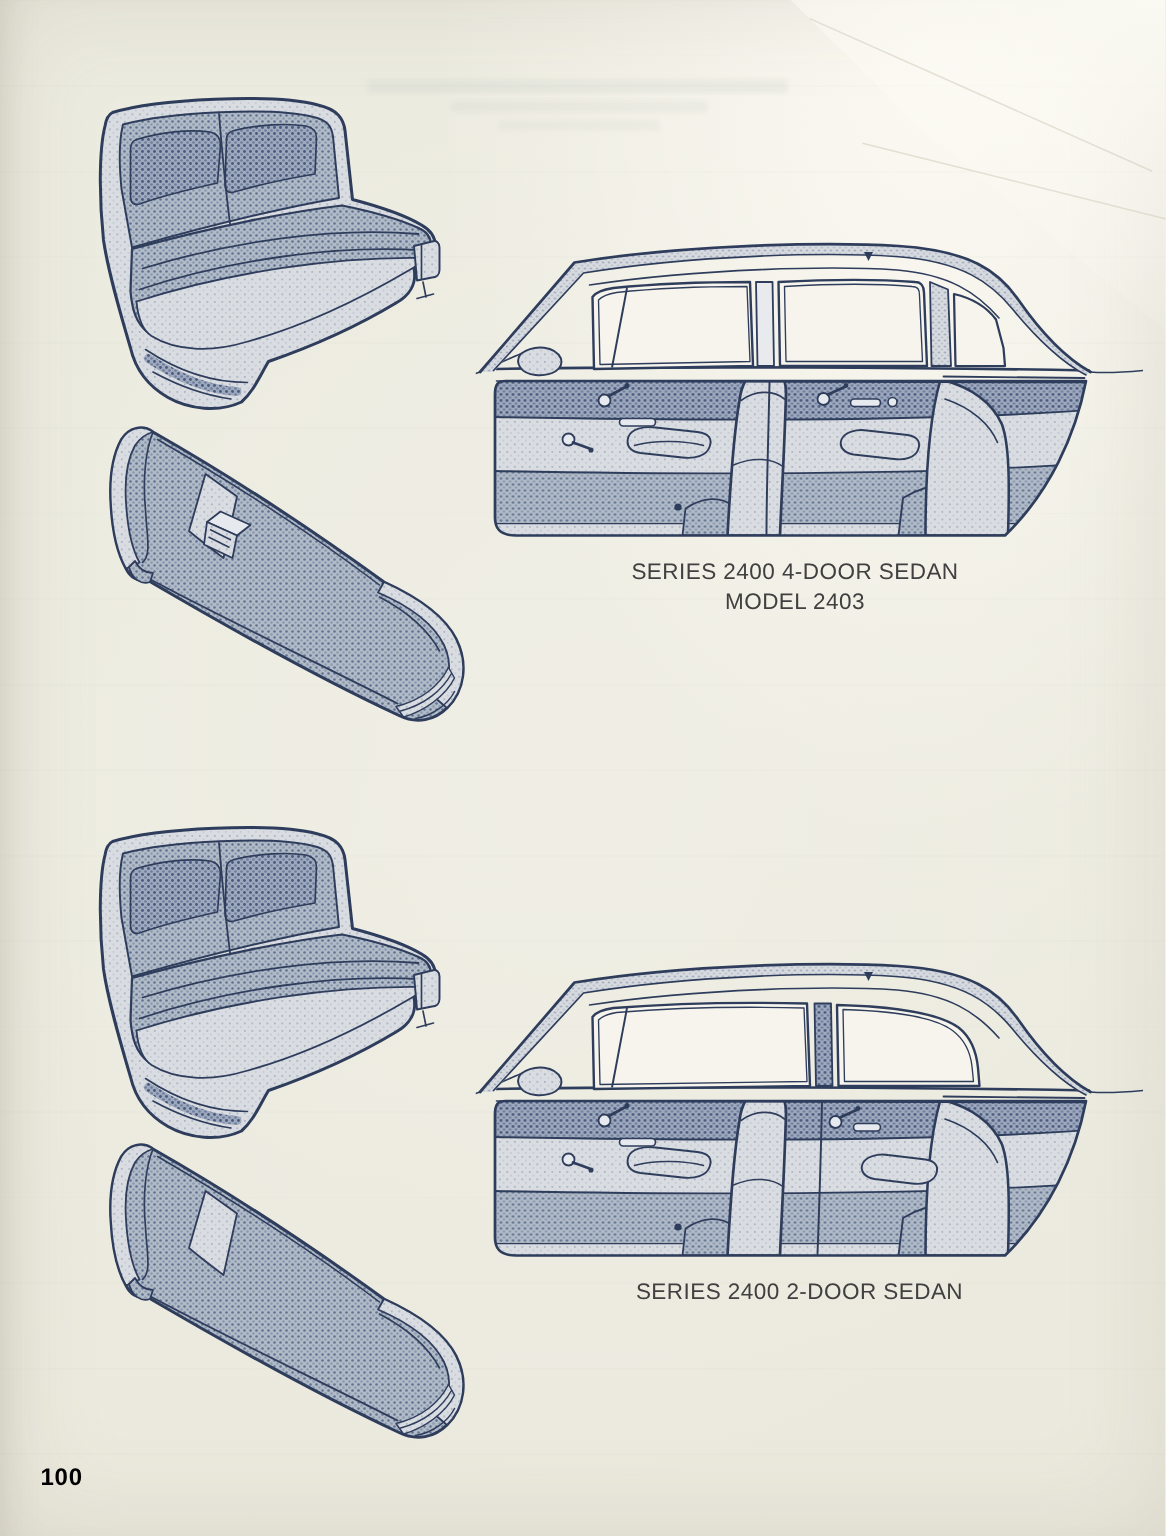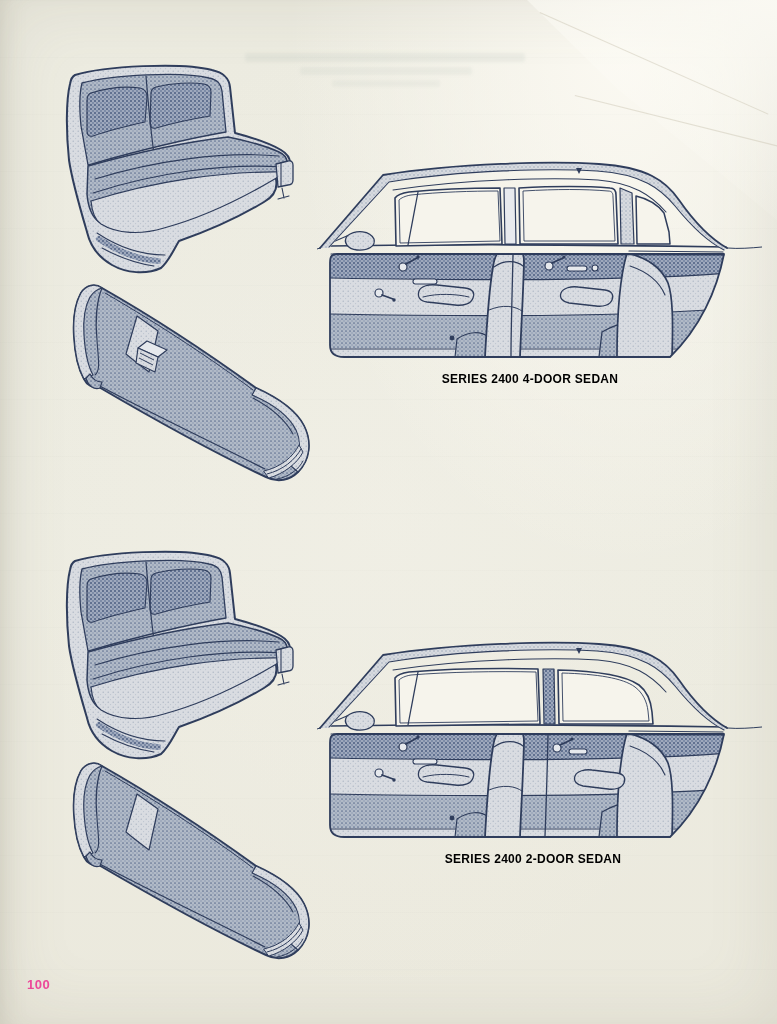--- a/index.html
+++ b/index.html
@@ -26,25 +26,25 @@
   .g2{left:300px;top:67px;width:172px;height:8px;opacity:.12;}
   .g3{left:332px;top:80px;width:108px;height:7px;opacity:.10;}
   .fig{position:absolute;}
   .fig svg{width:100%;height:100%;display:block;}
   .f-seat-top{left:42px;top:60px;width:260px;height:215px;}
   .r-seat-top{left:50px;top:280px;width:278px;height:204px;}
   .int-4d{left:316px;top:150px;width:447px;height:218px;}
   .f-seat-bot{left:42px;top:546px;width:260px;height:215px;}
   .r-seat-bot{left:50px;top:758px;width:278px;height:204px;}
   .int-2d{left:316px;top:630px;width:447px;height:218px;}
-  .caption{position:absolute;width:306px;text-align:center;color:#000000;
-    font-weight:700;font-size:12px;line-height:1.32;letter-spacing:.3px;}
+  .caption{position:absolute;width:306px;text-align:center;color:#404040;
+    font-weight:400;font-size:15px;line-height:1.32;letter-spacing:.3px;}
   .cap-4d{left:377px;top:372px;}
   .cap-2d{left:380px;top:852px;text-align:center;}
-  .page-number{position:absolute;left:27px;top:977px;color:#ec4899;font-weight:700;font-size:13px;letter-spacing:.5px;}
+  .page-number{position:absolute;left:27px;top:977px;color:#000000;font-weight:700;font-size:16px;letter-spacing:.5px;}
 </style>
 </head>
 <body>
 
 <svg width="0" height="0" style="position:absolute" aria-hidden="true">
   <defs>
     <pattern id="pm" width="4" height="4" patternUnits="userSpaceOnUse">
       <rect width="4" height="4" fill="#b1bac7"></rect>
       <circle cx="1" cy="1" r="0.85" fill="#607191"></circle>
       <circle cx="3" cy="3" r="0.8" fill="#8a99b0"></circle>
@@ -227,20 +227,21 @@
   </figure>
 
   <figure class="fig int-4d" style="margin:0">
     <svg viewBox="0 0 445 218">
         <use href="#sym-int-4d"></use>
       </svg>
   </figure>
 
   <div class="caption cap-4d">
     <div>SERIES 2400 4-DOOR SEDAN</div>
+    <div>MODEL 2403</div>
   </div>
 
   <figure class="fig f-seat-bot" style="margin:0">
     <svg viewBox="0 0 260 215">
         <use href="#sym-front-seat"></use>
       </svg>
   </figure>
 
   <figure class="fig r-seat-bot" style="margin:0">
     <svg viewBox="0 0 278 204">

